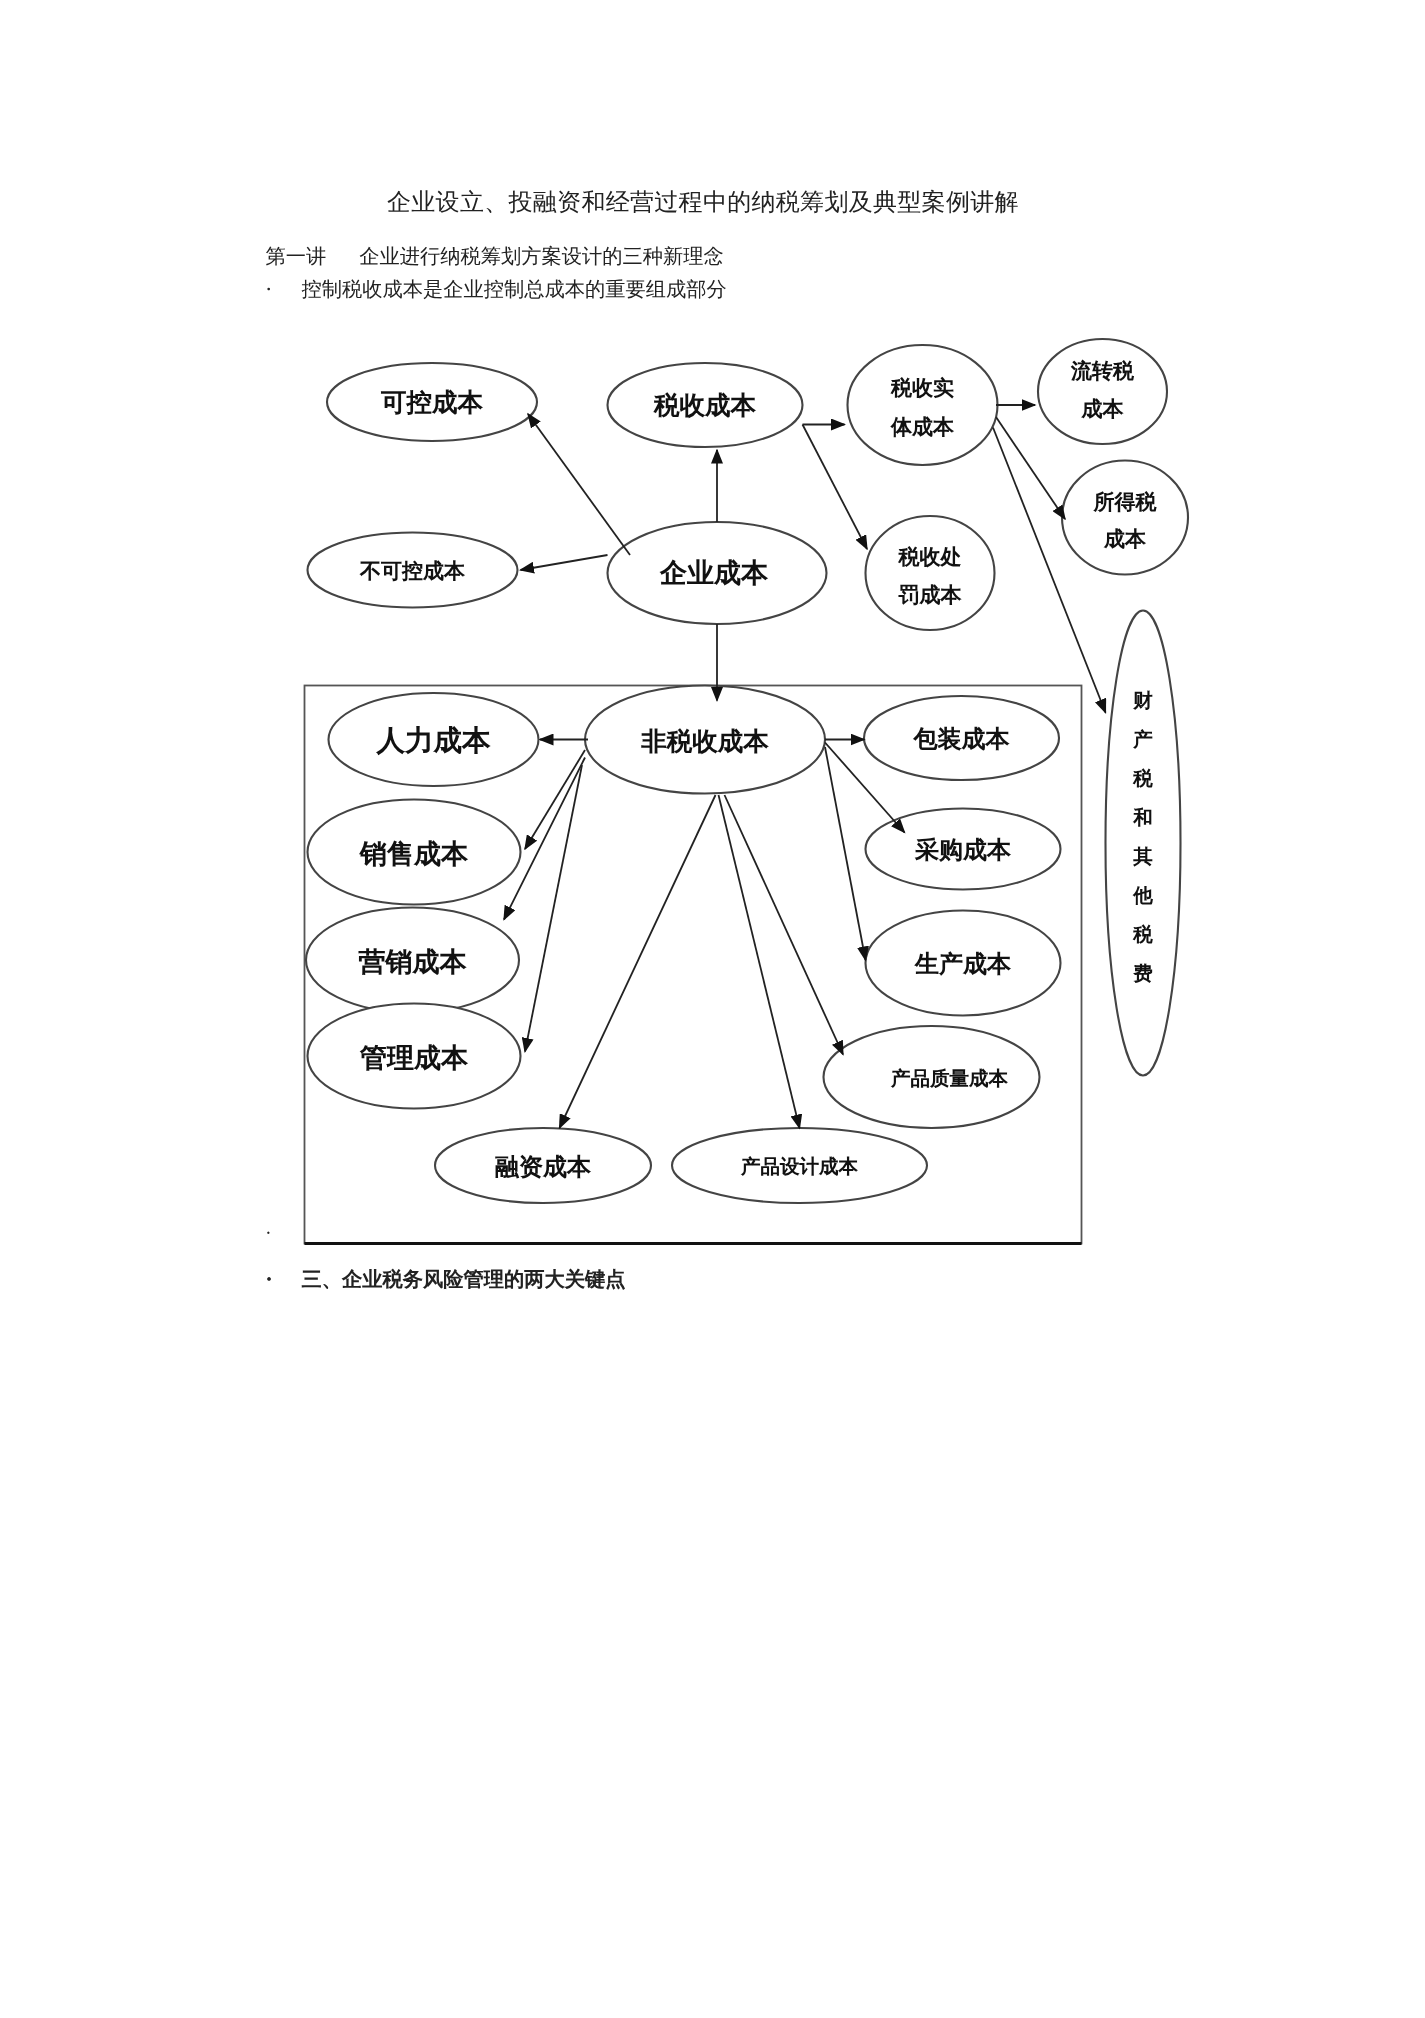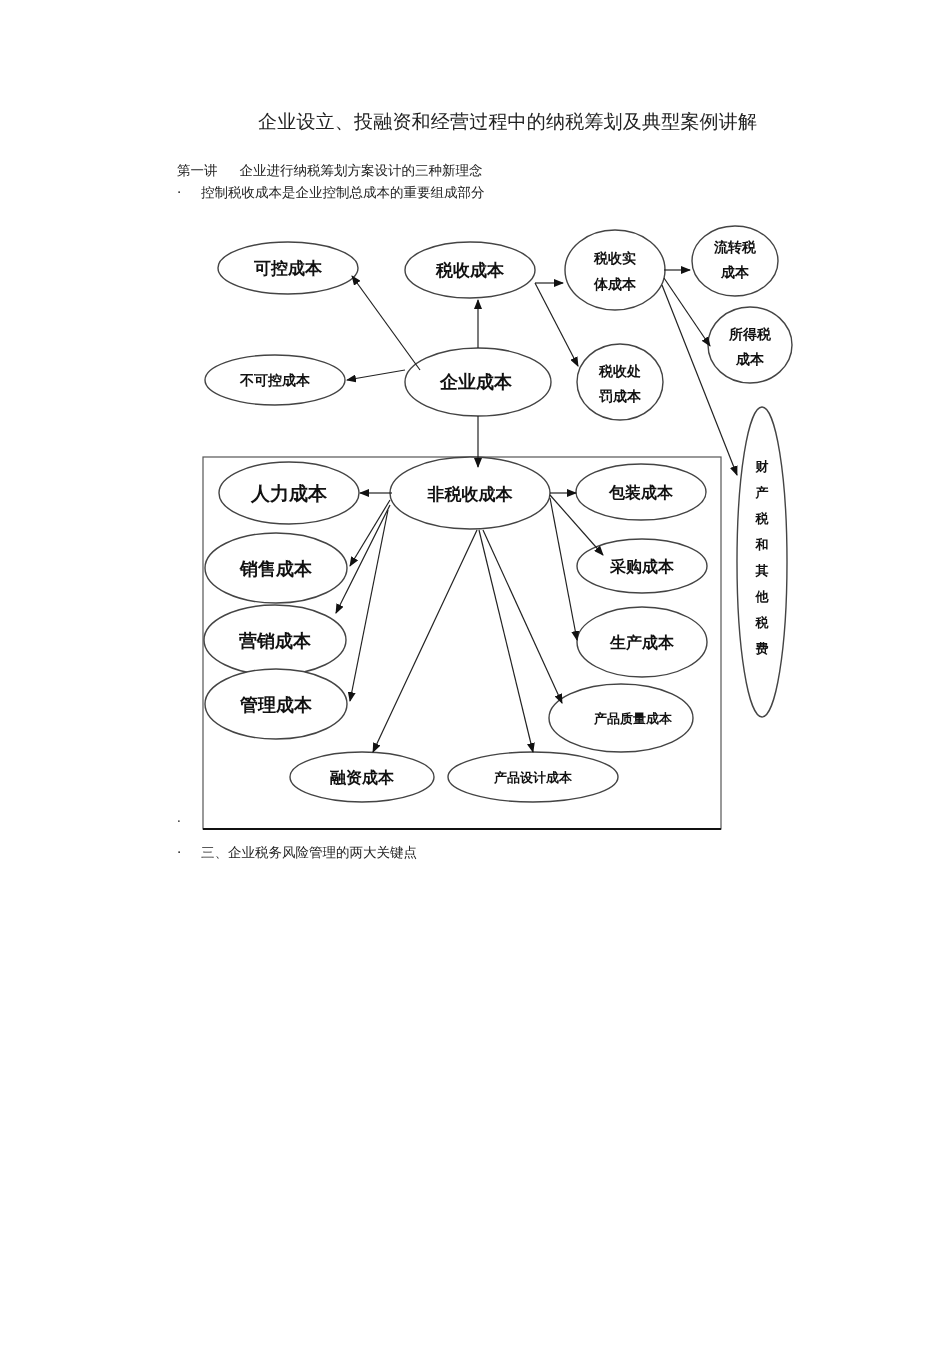--- a/index.html
+++ b/index.html
@@ -1,18 +1,18 @@
 <!DOCTYPE html>
 <html><head>
 <meta charset="utf-8">
 <style>
   html, body { margin:0; padding:0; background:#ffffff; }
   body { width:950px; height:1345px; position:relative; overflow:hidden;
          font-family:"DejaVu Serif","Liberation Serif",serif; color:#222; }
-  .title { position:absolute; left:258px; top:109px; font-size:19px; letter-spacing:0.2px; }
+  .title { position:absolute; left:258px; top:125px; font-size:16px; letter-spacing:0.2px; }
   .line1 { position:absolute; left:177px; top:162px; font-size:13.5px; }
   .line1 .gap { display:inline-block; width:22px; }
   .bullet-line { position:absolute; left:177px; font-size:13.5px; }
   .bullet-line .dot { display:inline-block; width:24px; }
   .diagram { position:absolute; left:0; top:0; }
   .diagram text { font-family:"DejaVu Sans","Liberation Sans",sans-serif; font-weight:bold; fill:#111; }
   .stray-dot { position:absolute; left:177px; top:815px; font-size:12px; }
 </style>
 </head>
 <body>
@@ -119,15 +119,15 @@
     <text x="642" y="572" font-size="16">采购成本</text>
     <text x="642" y="648" font-size="16">生产成本</text>
     <text x="633" y="723" font-size="13">产品质量成本</text>
     <text x="362" y="783" font-size="16">融资成本</text>
     <text x="533" y="782" font-size="13">产品设计成本</text>
   </g>
 </svg>
 
 <div class="stray-dot">·</div>
 
-<div class="bullet-line" style="top:844px;">
+<div class="bullet-line" style="top:844px;font-weight:bold;">
   <span class="dot">·</span><span>三、企业税务风险管理的两大关键点</span>
 </div>
 
 </body></html>

